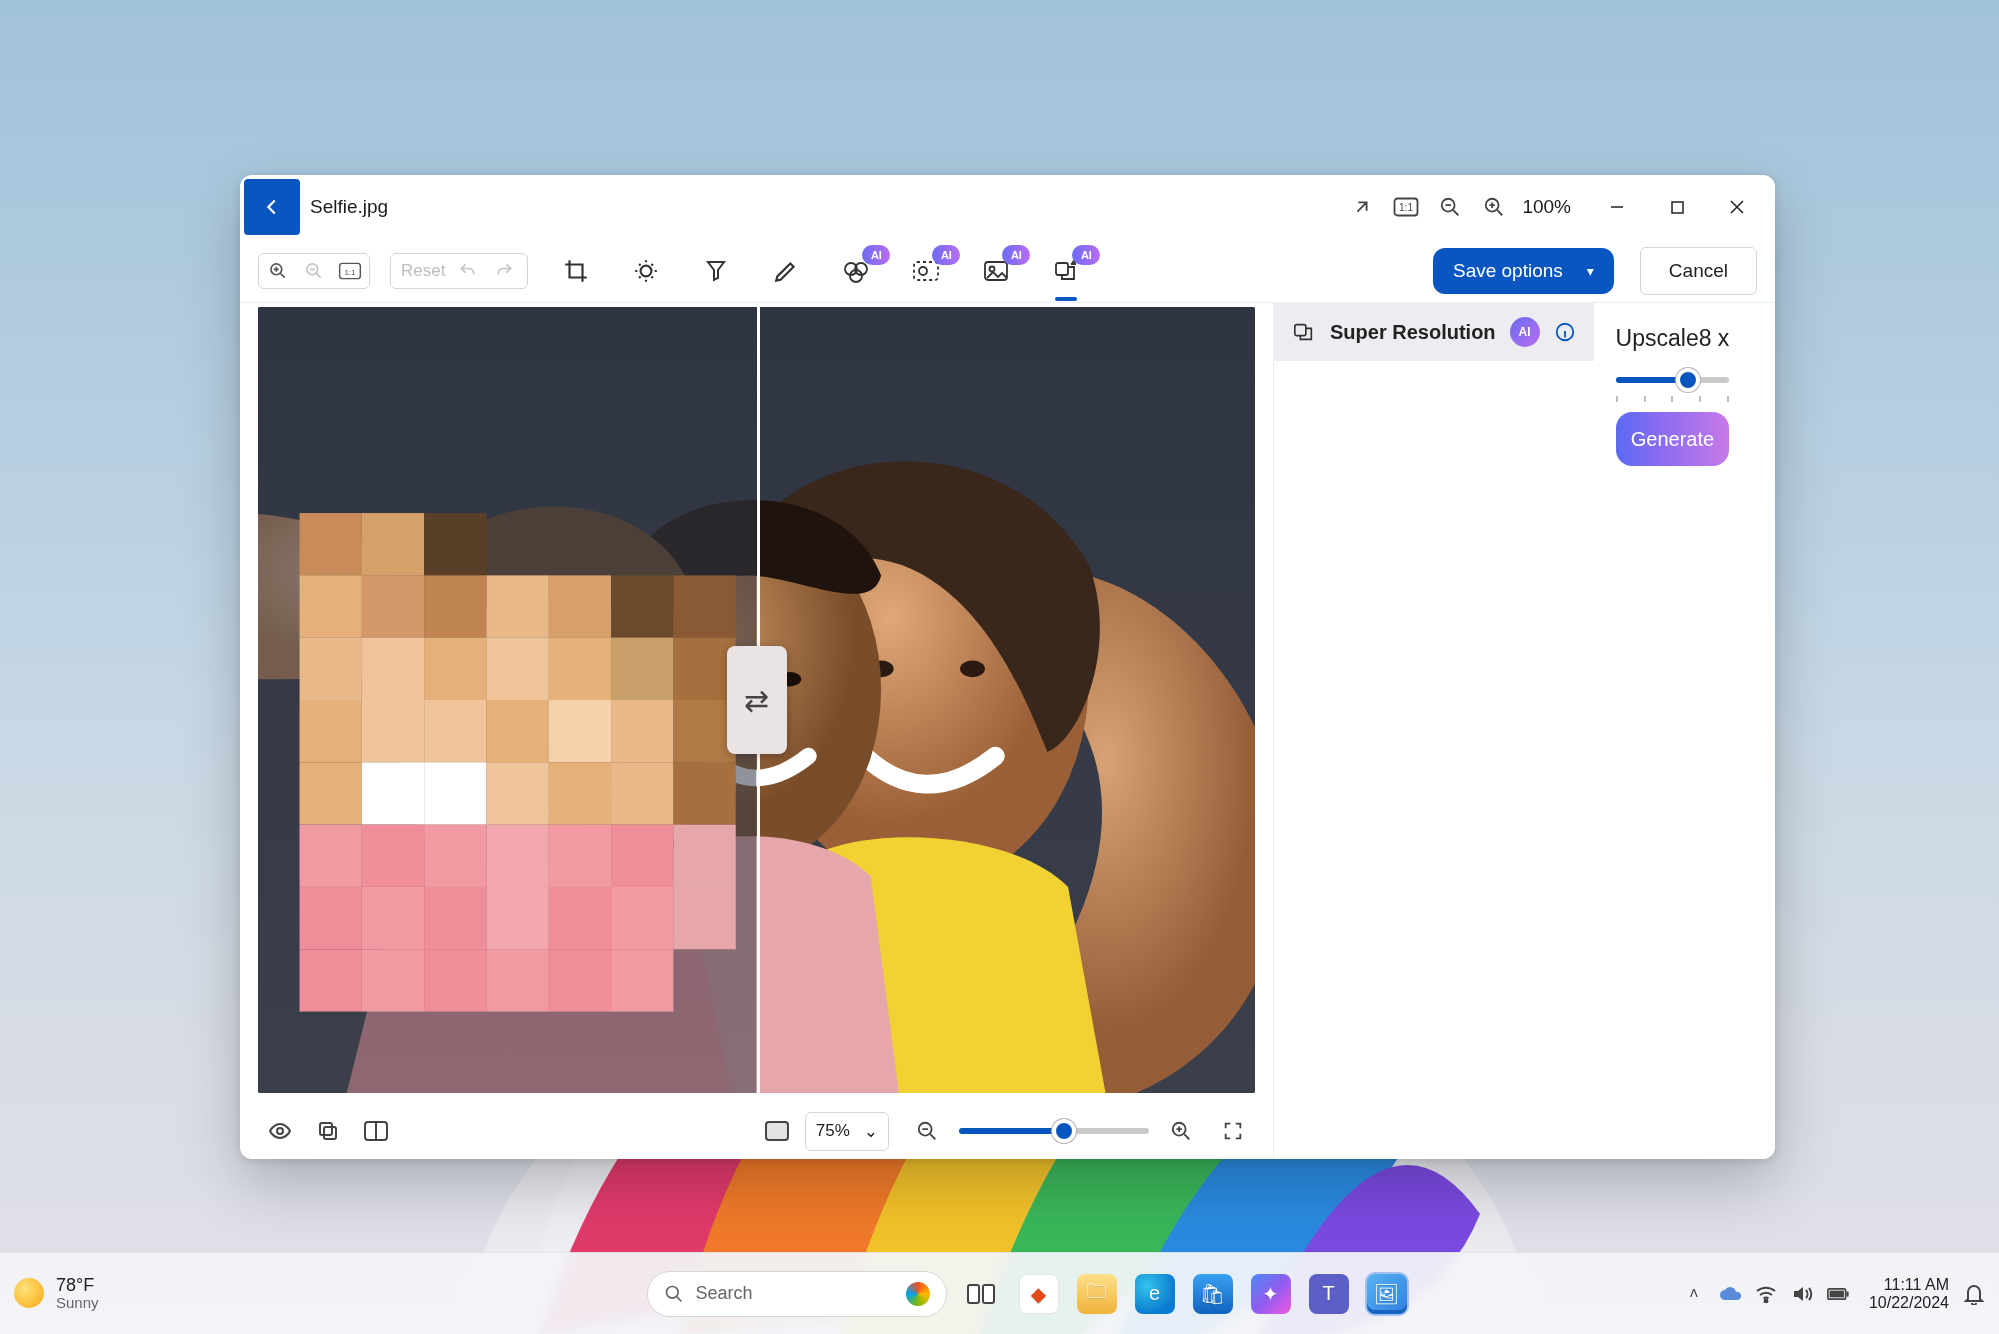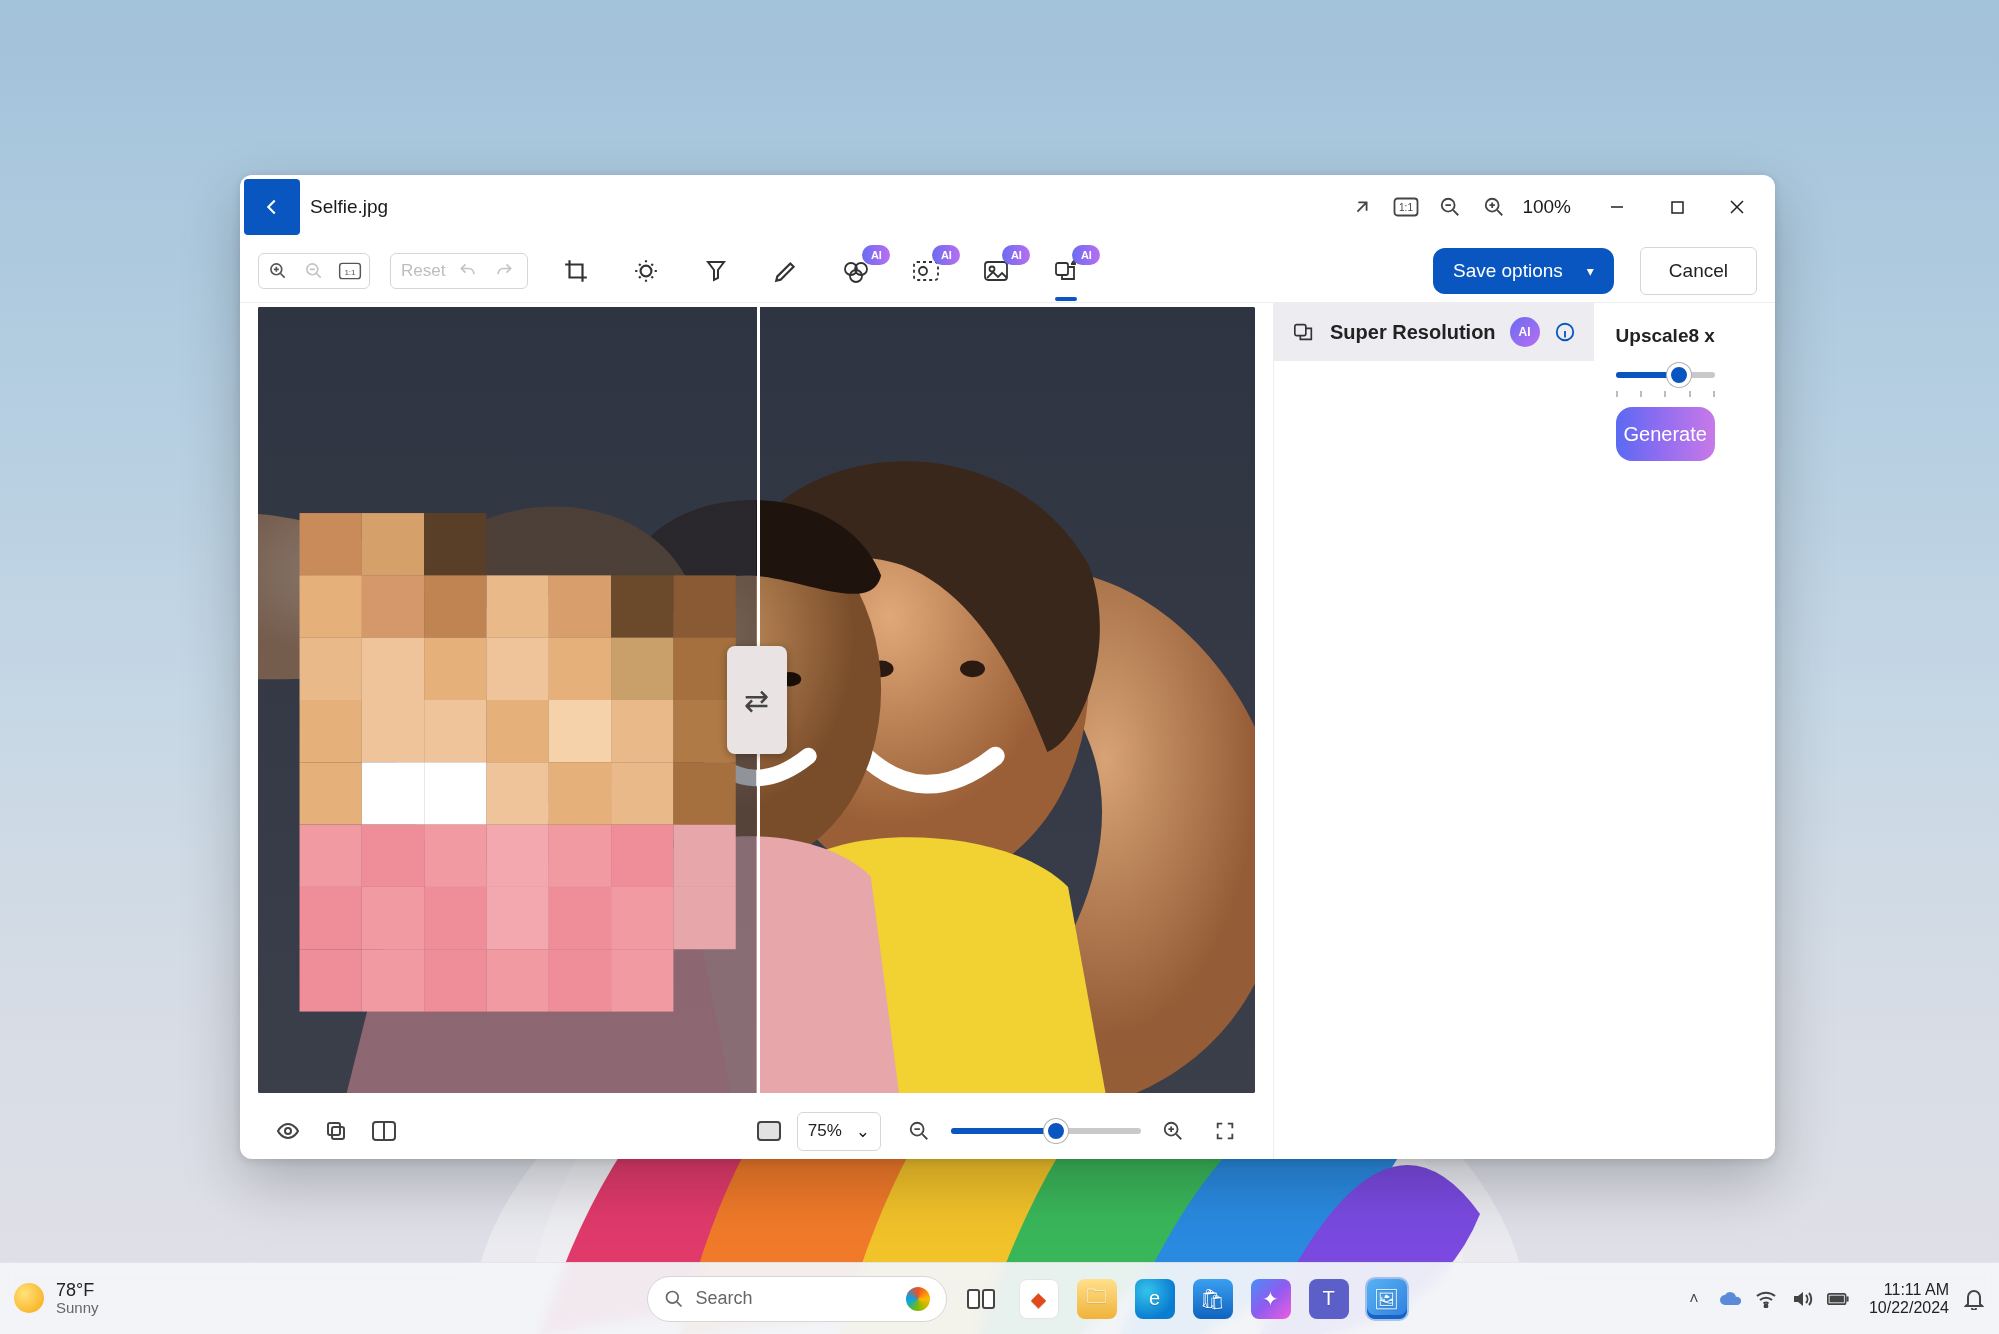--- a/index.html
+++ b/index.html
@@ -49,55 +49,55 @@
 
 
 .main { flex:1; display:flex; min-height:0; }
 .canvas-col { flex:1; display:flex; flex-direction:column; min-width:0; }
 .canvas-wrap { flex:1; padding: 4px 18px 10px 18px; min-height:0; }
 .canvas { width:100%; height:100%; background:#2c2c36; border-radius:2px; position:relative; overflow:hidden; }
 .split { position:absolute; top:0; bottom:0; left:50%; width:3px; background:#fff; }
 .compare-handle { position:absolute; top:50%; left:50%; transform:translate(-50%,-50%); width:60px; height:108px; background:#e9e4e3; border-radius:8px; box-shadow:0 2px 8px rgba(0,0,0,.3); display:flex; align-items:center; justify-content:center; color:#444; font-size:30px; cursor:grab; }
 
 
-.canvas-footer { height:56px; display:flex; align-items:center; padding: 0 28px; gap: 8px; }
+.canvas-footer { height:56px; display:flex; align-items:center; padding: 0 20px; gap: 8px; }
 .cf-ico { width:40px; height:40px; display:flex; align-items:center; justify-content:center; color:#444; cursor:pointer; border-radius:6px; }
 .cf-spacer { flex: 1; }
 .fit-sel { border:1px solid #d6d6d6; border-radius:6px; padding:8px 10px; font-size:17px; color:#222; display:flex; align-items:center; gap:14px; cursor:pointer; }
 .zoom-slider-wrap { display:flex; align-items:center; gap:12px; margin-left:10px; }
 .zoom-track { width:190px; height:6px; background:#c9c9c9; border-radius:3px; position:relative; }
 .zoom-fill { position:absolute; left:0; top:0; bottom:0; background:#0a56c0; border-radius:3px; width:55%; }
 .zoom-thumb { position:absolute; top:50%; left:55%; transform:translate(-50%,-50%); width:24px; height:24px; background:#0a56c0; border:4px solid #fff; border-radius:50%; box-shadow:0 0 0 1px #b0b0b0; cursor:grab; }
 
 
 .panel { width:502px; border-left:1px solid #eee; display:flex; flex-direction:row; }
 .panel-hdr { background:#ededf1; height:58px; display:flex; align-items:center; padding:0 18px; gap:14px; }
 .panel-hdr .title { font-size:20px; font-weight:600; color:#222; }
 .panel-hdr .ai-badge { width:30px; height:30px; border-radius:50%; background:linear-gradient(135deg,#6a6cf1,#b96ef1); color:#fff; font-size:12px; font-weight:700; display:flex; align-items:center; justify-content:center; }
 .panel-hdr .info { margin-left:auto; color:#0a56c0; cursor:pointer; }
 .panel-body { padding:22px 22px; }
-.upscale-row { display:flex; justify-content:space-between; font-size:19px; color:#222; margin-bottom:14px;font-weight:bold; }
+.upscale-row { display:flex; justify-content:space-between; font-size:23px; color:#222; margin-bottom:14px; }
 .up-slider { position:relative; height:28px; }
 .up-track { position:absolute; top:50%; left:0; right:0; height:6px; transform:translateY(-50%); background:#c9c9c9; border-radius:3px; }
 .up-fill { position:absolute; top:50%; left:0; height:6px; transform:translateY(-50%); background:#0a56c0; border-radius:3px; width:64%; }
 .up-thumb { position:absolute; top:50%; left:64%; transform:translate(-50%,-50%); width:24px; height:24px; background:#0a56c0; border:4px solid #fff; border-radius:50%; box-shadow:0 0 0 1px #b0b0b0; cursor:grab; }
 .up-ticks { position:absolute; left:0; right:0; top:100%; display:flex; justify-content:space-between; padding:2px 0 0 0; }
 .up-ticks span { width:2px; height:6px; background:#bdbdbd; }
 
 .dim-table { margin-top:42px; font-size:19px; color:#222; }
 .dim-row { display:flex; padding:10px 0; }
 .dim-row .k { width:120px; color:#555; }
 .dim-row.bold .k, .dim-row.bold .v, .dim-row.bold .s { font-weight:600; color:#111; }
 .dim-row .v { flex:1; text-align:center; }
 .dim-row .s { width:110px; text-align:right; }
 
 .generate-btn { margin-top:18px; width:100%; height:54px; border:none; border-radius:16px; background:linear-gradient(90deg,#5a6af2 0%, #8b6cf1 40%, #c879e8 100%); color:#fff; font-size:20px; cursor:pointer; }
 
 
-.taskbar { position:absolute; left:0; right:0; bottom:0; height:72px; background:rgba(242,244,248,.94); backdrop-filter:blur(6px); border-top:1px solid rgba(0,0,0,.06); display:flex; align-items:center; padding:0 14px; }
+.taskbar { position:absolute; left:0; right:0; bottom:0; height:82px; background:rgba(242,244,248,.94); backdrop-filter:blur(6px); border-top:1px solid rgba(0,0,0,.06); display:flex; align-items:center; padding:0 14px; }
 .weather { display:flex; align-items:center; gap:12px; }
 .sun-ico { width:30px; height:30px; border-radius:50%; background:radial-gradient(circle at 35% 35%, #ffe27a, #f7a712); }
 .weather .t { font-size:18px; color:#222; line-height:1.05; }
 .weather .c { font-size:15px; color:#666; line-height:1.05; }
 .tb-center { position:absolute; left:50%; transform:translateX(-50%); display:flex; align-items:center; gap:10px; }
 .tb-ico-box { width:48px; height:48px; border-radius:6px; display:flex; align-items:center; justify-content:center; cursor:pointer; }
 .search-box { display:flex; align-items:center; gap:12px; width:300px; height:46px; background:#fff; border:1px solid #d6d6d6; border-radius:24px; padding:0 16px; color:#666; font-size:18px; cursor:text; }
 .bing-dot { width:24px; height:24px; border-radius:50%; background:conic-gradient(#f25022,#ffb900,#7fba00,#00a4ef,#f25022); margin-left:auto; }
 .tray { margin-left:auto; display:flex; align-items:center; gap:14px; }
 .tray-ico { width:22px; height:22px; color:#444; display:flex; align-items:center; justify-content:center; cursor:pointer; }

